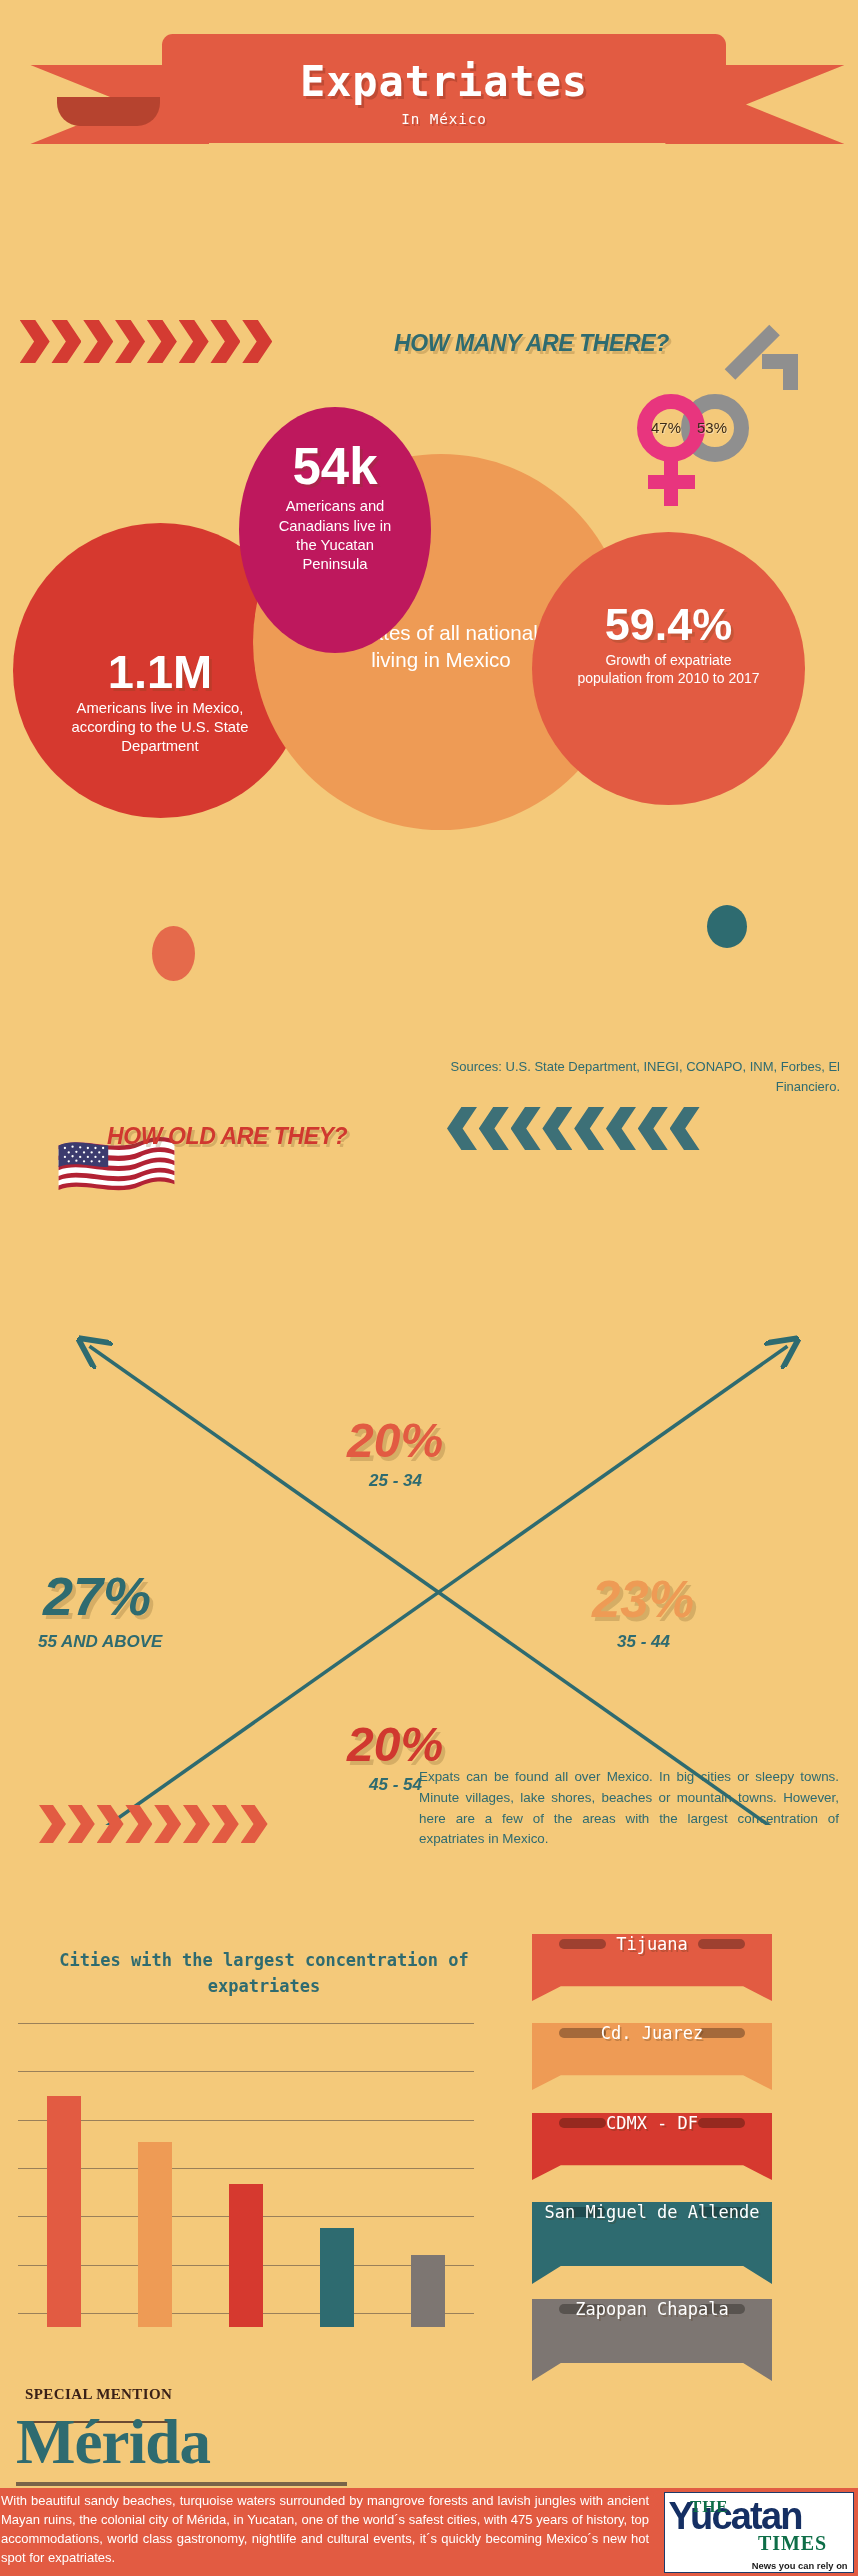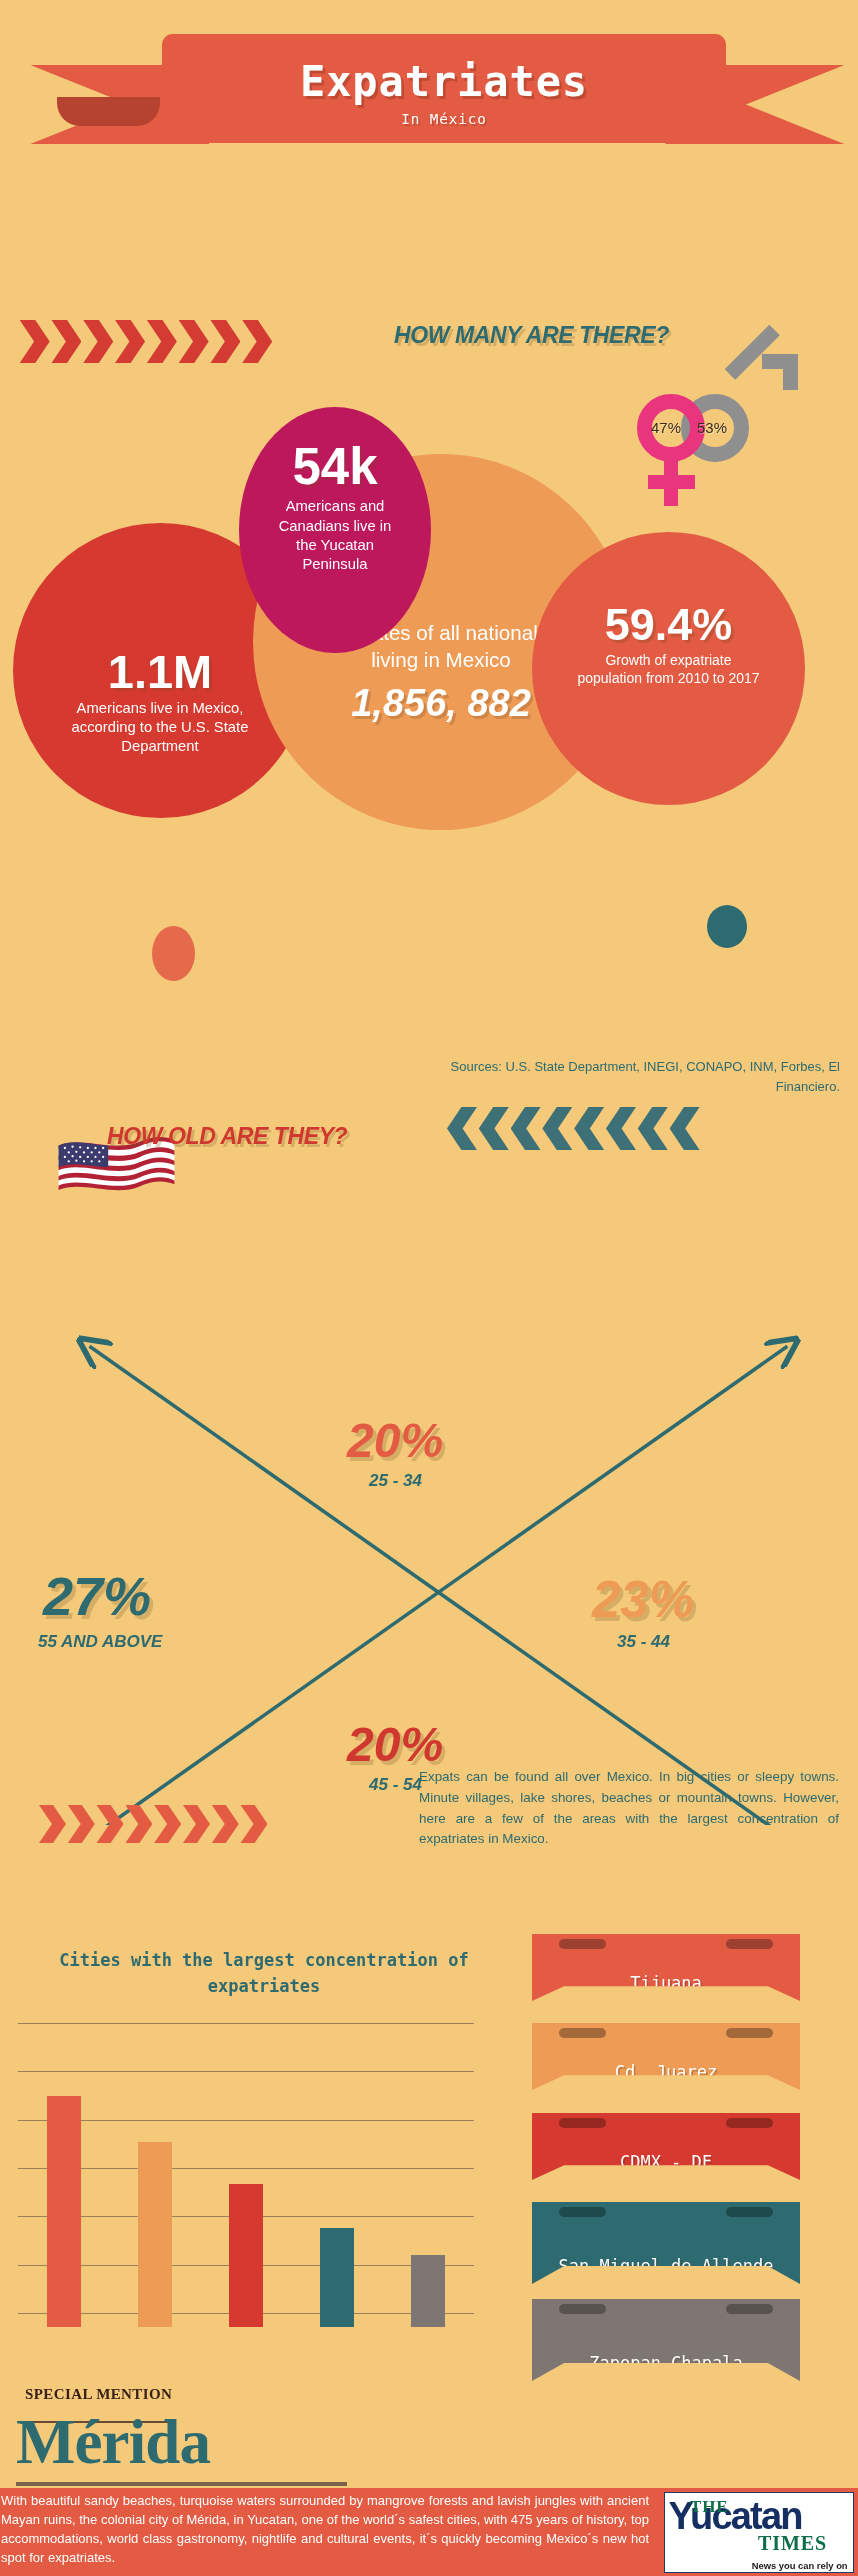--- a/index.html
+++ b/index.html
@@ -128,23 +128,23 @@
   }
   .chart-box { position: absolute; left: 18px; top: 2023px; width: 456px; height: 304px; }
   .grid-line { position: absolute; left: 0; width: 456px; height: 0.9px; background: #9a8059; }
   .bars { position: absolute; left: 0; bottom: 0; width: 456px; height: 277px; display: flex; align-items: flex-end; }
   .bar-cell { width: 20%; display: flex; justify-content: center; align-items: flex-end; height: 100%; }
   .bar { width: 34px; }
 
   
   .banner { position: absolute; width: 268px; }
   .banner-body {
-    position: relative; width: 268px; height: 67px;
+    position: relative; width: 240px; height: 67px;
     clip-path: polygon(0 0, 100% 0, 100% 100%, 88% 78%, 12% 78%, 0 100%);
-    display: flex; align-items: flex-end; justify-content: center;
+    display: flex; align-items: flex-start; justify-content: center;
   }
   .banner-body.tall { height: 82px; }
   .banner-tab { position: absolute; top: 5.4px; width: 47px; height: 9.8px; border-radius: 5.4px; }
   .banner-tab.l { left: 27px; }
   .banner-tab.r { right: 27px; }
   .banner-text {
     color: #fff; font-size: 17px; text-align: center; line-height: 1.25; z-index: 2;
     font-family: "DejaVu Sans Mono", monospace;
     text-shadow: 1.8px 1.8px 0 rgba(80,50,20,.28); padding-bottom: 7.2px;
   }
@@ -215,21 +215,21 @@
   <div class="chev-strip" style="left:19.7px; top:320px;">
     <div class="chev right" style="background:#D43B32"></div>
     <div class="chev right" style="background:#D43B32"></div>
     <div class="chev right" style="background:#D43B32"></div>
     <div class="chev right" style="background:#D43B32"></div>
     <div class="chev right" style="background:#D43B32"></div>
     <div class="chev right" style="background:#D43B32"></div>
     <div class="chev right" style="background:#D43B32"></div>
     <div class="chev right" style="background:#D43B32"></div>
   </div>
-  <div class="sec-title teal" style="left:394px; top:322px;">HOW MANY ARE THERE?</div>
+  <div class="sec-title teal" style="left:394px; top:330px;">HOW MANY ARE THERE?</div>
 
   <div class="gender-wrap">
     <div class="male-head"></div>
     <div class="male-head-notch"></div>
     <div class="male-arrow-bar"></div>
     <div class="ring male-ring"></div>
     <div class="ring fem-ring"></div>
     <div class="fem-stem"></div>
     <div class="fem-cross"></div>
     <div class="pct-label" style="left:25px; top:72px;">47%</div>
@@ -271,21 +271,20 @@
             <circle cx="68" cy="53" r="1.8"></circle>
         </g>
       </g>
     </svg>
     <span class="big" style="font-size:47px; margin-top:125px;">1.1M</span>
     <div class="small" style="font-size:14.8px; padding:3.6px 38px 0 38px;">Americans live in Mexico, according to the U.S. State Department</div>
   </div>
 
   <div class="bubble b-orange">
     <div class="small" style="font-size:20.6px; padding:166px 38px 0 38px;">Expatriates of all nationalities living in Mexico</div>
-    <span class="big" style="font-size:38px; font-style:italic; margin-top:10.7px;">1,856, 882</span>
   </div>
 
   <div class="bubble b-teal">
     <span class="big" style="font-size:51px; padding-top:34px;">54k</span>
     <div class="small" style="font-size:14.8px; padding:5.4px 30px 0 30px;">Americans and Canadians live in the Yucatan Peninsula</div>
   </div>
 
   <div class="bubble b-red2">
     <span class="big" style="font-size:45px; padding-top:70px;">59.4%</span>
     <div class="small" style="font-size:14px; padding:3.6px 45px 0 45px;">Growth of expatriate population from 2010 to 2017</div>

